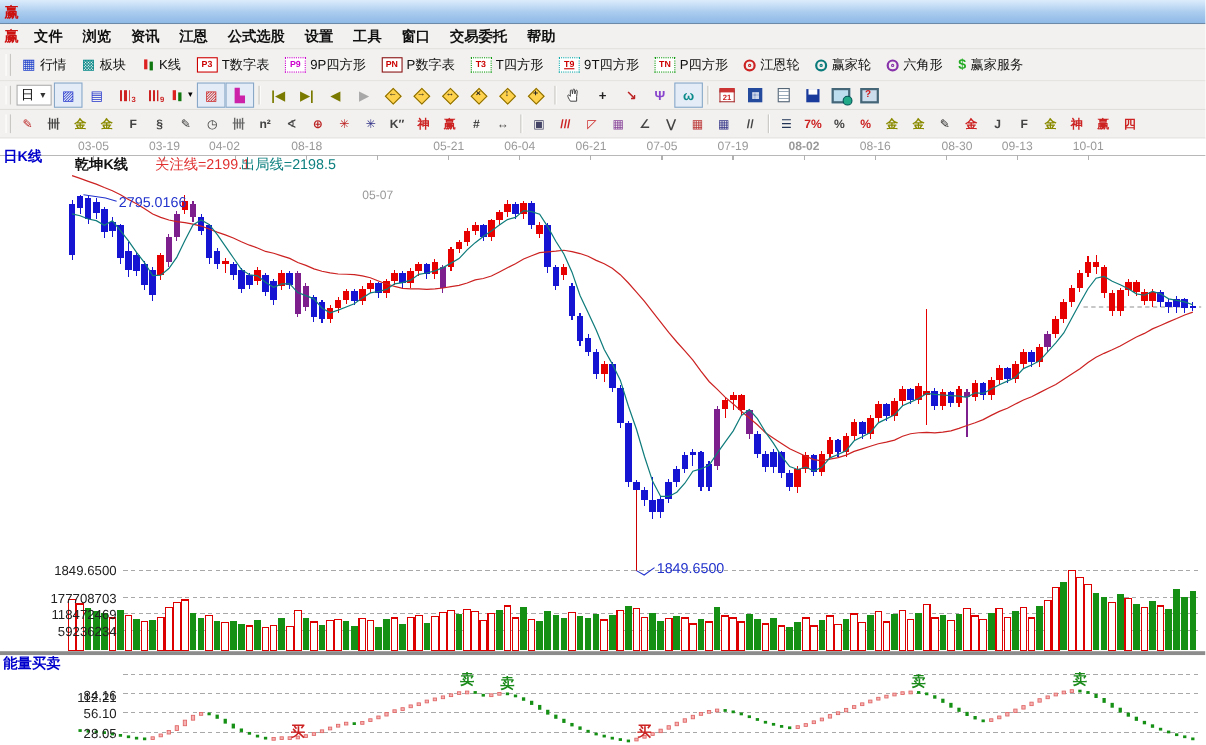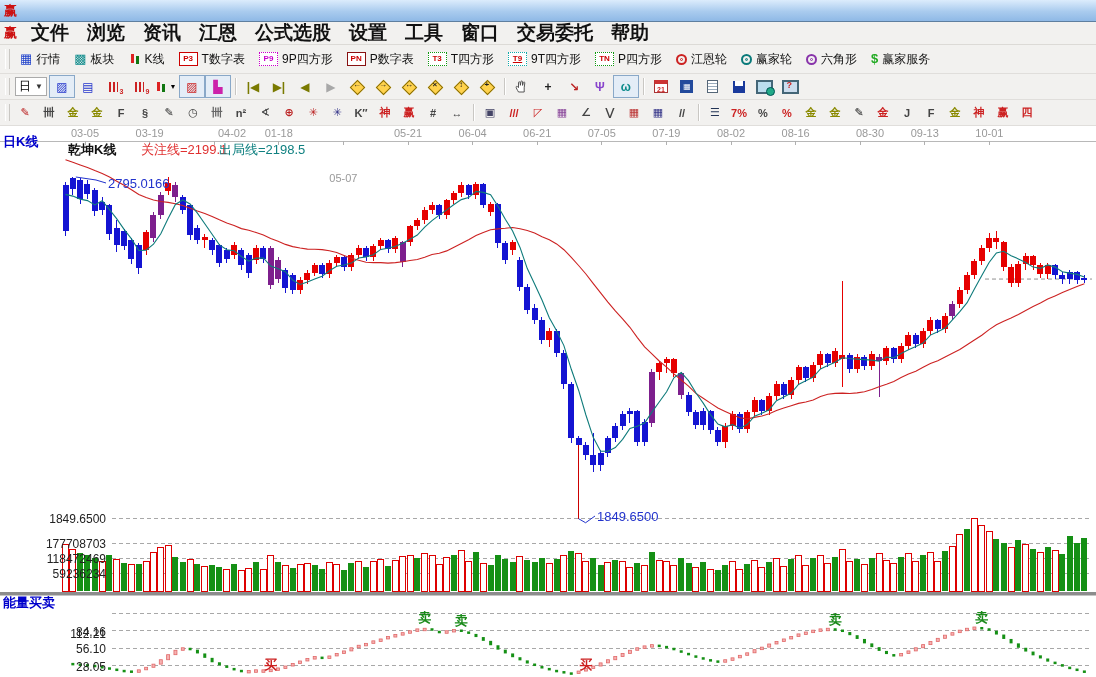--- a/index.html
+++ b/index.html
@@ -6,21 +6,21 @@
     font-family:"Liberation Sans","DejaVu Sans",sans-serif;background:#fff;}
   #app{position:relative;width:1096px;height:677px;}
   
   #titlebar{height:22px;background:linear-gradient(#dcecfc,#a9cbee 55%,#8fb9e6);
     border-bottom:1px solid #5f7f9f;display:flex;align-items:center;padding-left:4px;box-sizing:border-box;}
   .logo{color:#cc1111;font-weight:bold;font-size:13px;margin-right:5px;}
   #title-text{font-size:12px;color:#111;}
   
   #menubar{height:23px;background:#f2f1ef;border-bottom:1px solid #dcdad6;
     display:flex;align-items:center;padding-left:4px;box-sizing:border-box;}
-  .menu-item{font-size:19px;font-weight:600;color:#111;padding:2px 9px;cursor:default;}
+  .menu-item{font-size:13px;font-weight:600;color:#111;padding:2px 9px;cursor:default;}
   
   .toolbar{background:#f2f1ef;display:flex;align-items:center;box-sizing:border-box;
     border-bottom:1px solid #e0dedb;padding-left:2px;white-space:nowrap;}
   #toolbar1{height:29px;}
   #toolbar2{height:26px;}
   #toolbar3{height:26px;}
   .grip{width:3px;height:70%;border-left:1px solid #fff;border-right:1px solid #c9c7c3;margin:0 3px;}
   .tb-sep{width:1px;height:70%;background:#c9c7c3;margin:0 4px;box-shadow:1px 0 0 #fff;}
   .tb1-btn{display:flex;align-items:center;gap:4px;padding:2px 6px;font-size:12px;color:#111;border:1px solid transparent;}
   .badge{display:inline-block;width:17px;height:12px;font-size:8px;font-weight:bold;
@@ -1009,29 +1009,29 @@
     <div class="clabel" style="left:3px;top:7px;color:#0000cc;font-weight:bold">日K线</div>
     <div class="clabel" style="left:68px;top:15px;color:#111;font-weight:bold">乾坤K线</div>
     <div class="clabel" style="left:141px;top:15px;color:#e03030">关注线=2199.1</div>
     <div class="clabel" style="left:219px;top:15px;color:#0f8080">出局线=2198.5</div>
     <div class="clabel" style="left:108px;top:50px;color:#2233cc">2795.0166</div>
     <div class="clabel" style="left:597px;top:383px;color:#2233cc">1849.6500</div>
     <div class="axlabel" style="left:18px;top:386px">1849.6500</div>
     <div class="clabel" style="left:3px;top:468px;color:#0000cc;font-weight:bold">能量买卖</div>
   <div class="datelabel" style="left: 63px;">03-05</div>
       <div class="datelabel" style="left: 127.6px;">03-19</div>
-      <div class="datelabel" style="left: 210px;">04-02</div>
-      <div class="datelabel" style="left: 256.8px;">01-18</div>
+      <div class="datelabel" style="left: 182px;">04-02</div>
+      <div class="datelabel" style="left: 256.8px;">08-18</div>
       <div class="datelabel" style="left: 321.4px; margin-top: 45px;">05-07</div>
       <div class="datelabel" style="left: 386px;">05-21</div>
       <div class="datelabel" style="left: 450.6px;">06-04</div>
       <div class="datelabel" style="left: 515.2px;">06-21</div>
       <div class="datelabel" style="left: 579.8px;">07-05</div>
       <div class="datelabel" style="left: 644.4px;">07-19</div>
-      <div class="datelabel" style="left: 709px;">08-02</div>
+      <div class="datelabel" style="left: 709px; font-weight: bold;">08-02</div>
       <div class="datelabel" style="left: 773.6px;">08-16</div>
       <div class="datelabel" style="left: 848px;">08-30</div>
       <div class="datelabel" style="left: 902.8px;">09-13</div>
       <div class="datelabel" style="left: 967.4px;">10-01</div>
       <div class="axlabel" style="left: 18px; top: 411px;">177708703</div>
       <div class="axlabel" style="left: 18px; top: 426px;">118472469</div>
       <div class="axlabel" style="left: 18px; top: 441px;">59236234</div>
       <div class="axlabel" style="left: 18px; top: 501px; text-align: right;">112.21</div>
       <div class="axlabel" style="left: 18px; top: 498.5px;">84.16</div>
       <div class="axlabel" style="left: 18px; top: 516px;">56.10</div>

